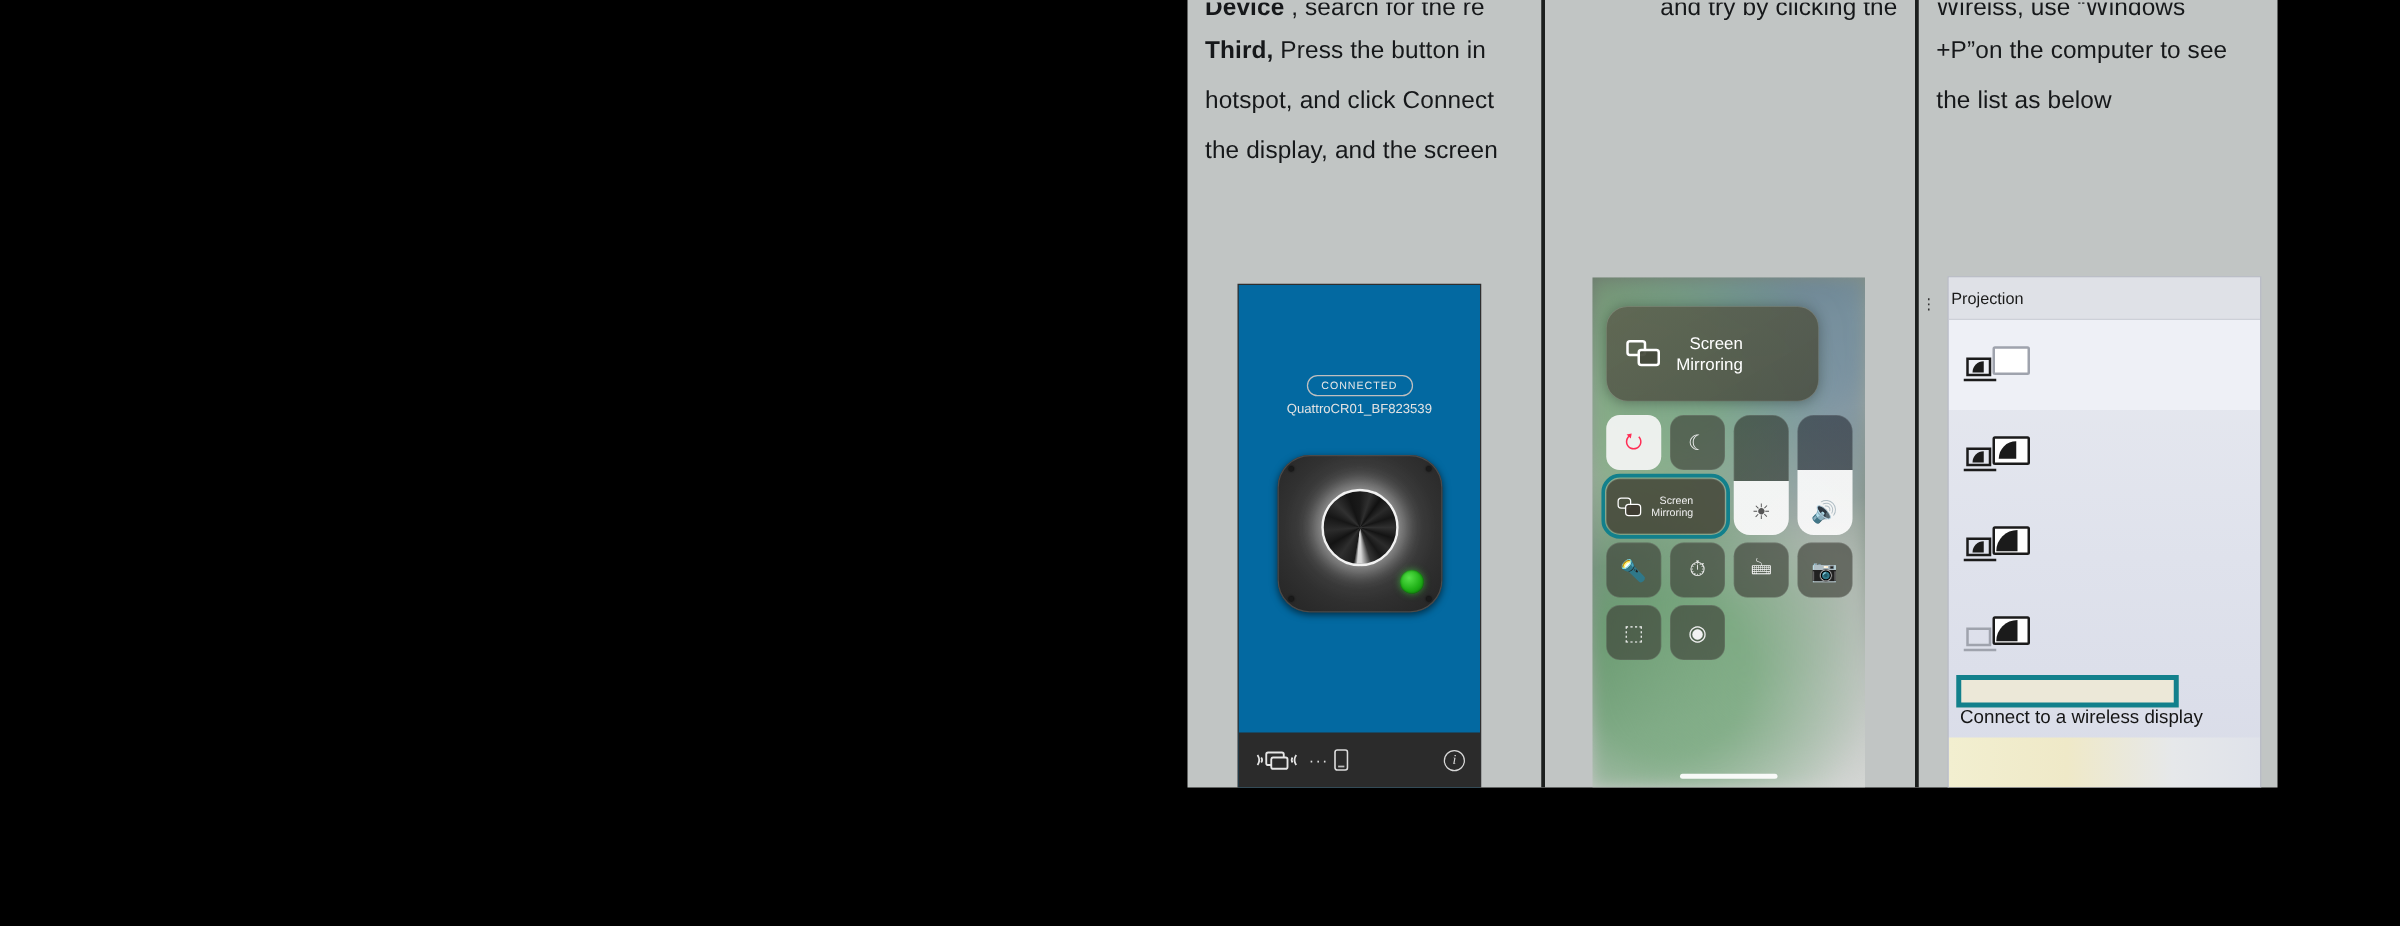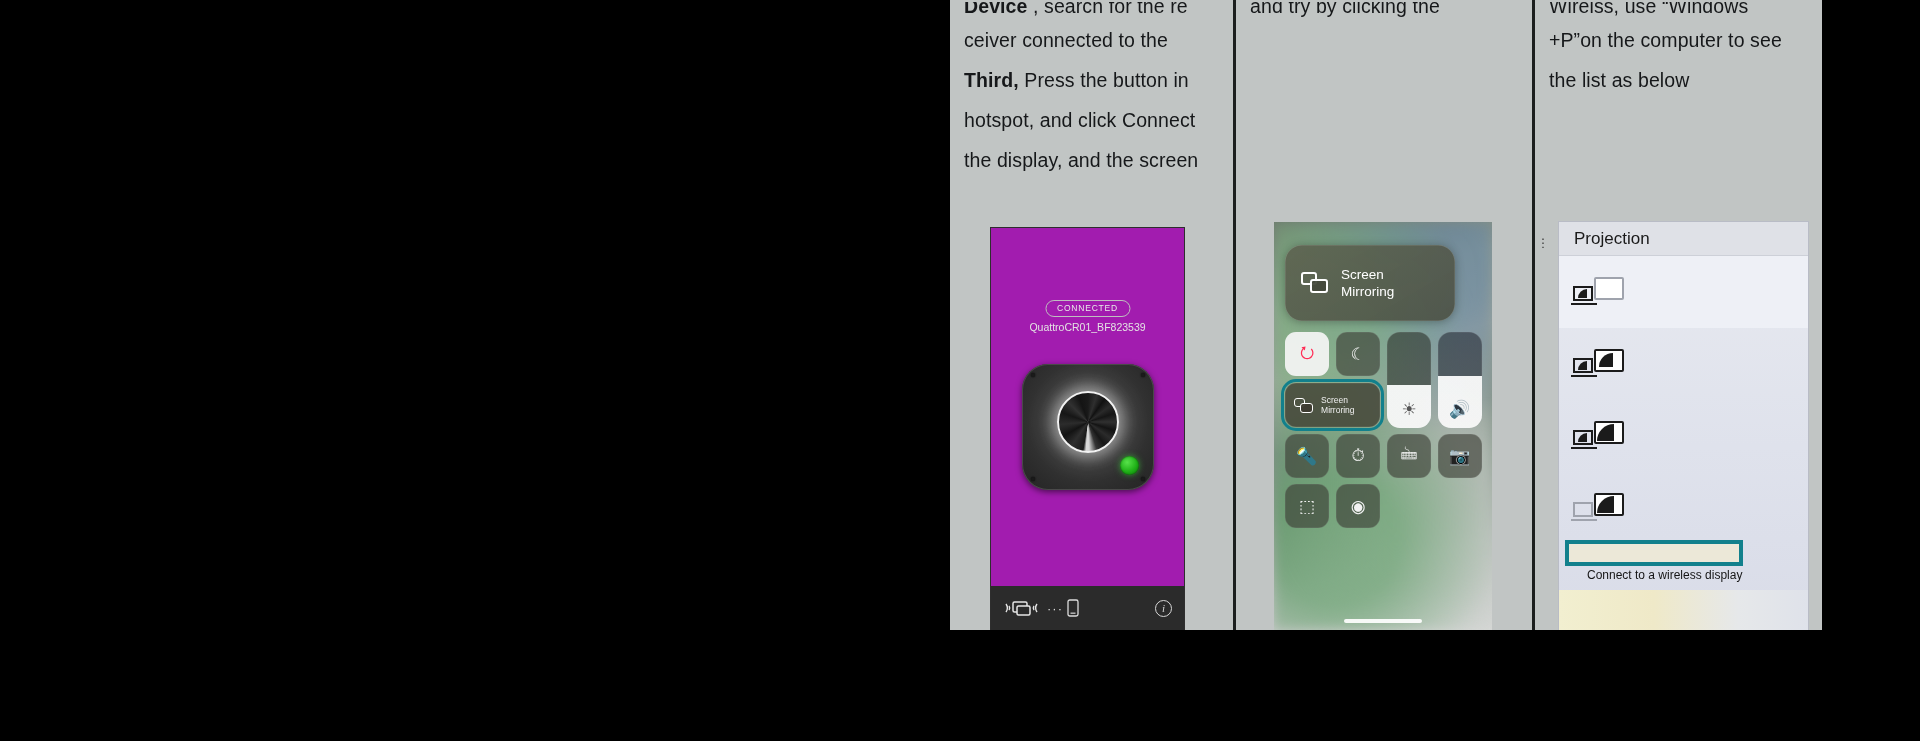--- a/index.html
+++ b/index.html
@@ -15,21 +15,21 @@
   .sheet {
     position: absolute;
     left: 950px; top: 0px;
     width: 872px; height: 630px;
     background: #c1c5c4;
     display: flex;
     overflow: hidden;
   }
   .col { position: relative; height: 100%; padding: 0 14px; }
   .col-1 { width: 285px; }
-  .col-2 { width: 298px; }
+  .col-2 { width: 298px; text-align: right; }
   .col-3 { width: 289px; }
   .divider {
     width: 3px; height: 100%;
     background: #1c1f1e;
     flex: 0 0 3px;
   }
 
   .para { margin-top: 2px; }
   .line {
     font-size: 19.5px;
@@ -39,21 +39,21 @@
     white-space: nowrap;
   }
   .line.clipped { height: 18px; line-height: 8px; overflow: hidden; }
   .line b { font-weight: bold; }
 
   
   .device-shot {
     position: absolute;
     left: 41px; top: 228px;
     width: 193px; height: 402px;
-    background: #a21caf;
+    background: #0369a1;
     box-shadow: 0 0 0 1px #2e2e2e;
     overflow: hidden;
   }
   .dev-badge {
     position: absolute; left: 50%; top: 72px; transform: translateX(-50%);
     border: 1px solid #bfbfbf; border-radius: 9px;
     padding: 2px 11px 3px;
     font-size: 8.5px; letter-spacing: .8px; color: #e8e8e8;
     white-space: nowrap;
   }
@@ -189,41 +189,41 @@
   .win-shot {
     position: absolute;
     left: 24px; top: 222px;
     width: 249px; height: 408px;
     background: linear-gradient(180deg, #e8eaf0 0%, #dfe2ec 55%, #d9dce8 100%);
     box-shadow: 0 0 0 1px #b9bcc6;
     overflow: hidden;
   }
   .win-title {
     height: 34px; background: #dfe1e7; border-bottom: 1px solid #cdd0d8;
-    display: flex; align-items: center; padding-left: 15px;
-    font-size: 17px; color: #1a1a1a;
+    display: flex; align-items: center; padding-left: 2px;
+    font-size: 13px; color: #1a1a1a;
   }
   .win-item {
     height: 72px; display: flex; align-items: center; padding-left: 11px;
     border-bottom: 1px solid transparent;
   }
   .win-item.sel { background: #eef0f6; }
   .proj-glyph { position: relative; width: 54px; height: 30px; }
   .proj-glyph .lap {
     position: absolute; left: 0; bottom: 1px; width: 28px; height: 21px;
   }
   .proj-glyph .mon {
     position: absolute; right: 0; top: 0; width: 30px; height: 23px;
     border: 2.3px solid #1b1b1b; border-radius: 2px; background: #fff;
     overflow: hidden;
   }
   .proj-glyph .mon.grey { border-color: #9fa3ad; }
   .win-caption {
-    position: absolute; left: 28px; bottom: 48px;
-    font-size: 12px; color: #151515; white-space: nowrap;
+    position: absolute; left: 9px; bottom: 48px;
+    font-size: 15px; color: #151515; white-space: nowrap;
   }
   .win-highlight {
     position: absolute; left: 6px; bottom: 64px;
     width: 178px; height: 26px;
     border: 4px solid #12808c; background: #ece8d8;
   }
   .win-strip {
     position: absolute; left: 0; right: 0; bottom: 0; height: 40px;
     background: linear-gradient(90deg, #f2efd0 0%, #efe9c8 38%, #e6e8ea 72%, #dfe2ea 100%);
   }
@@ -234,21 +234,20 @@
 </style>
 </head>
 <body>
 
 <div id="stage">
   <div class="sheet">
 
     <div class="col col-1">
       <div class="para">
         <div class="line clipped"><b>Device</b><span> , search for the re</span></div>
-        <div class="line">ceiver connected to the</div>
         <div class="line"><b>Third,</b><span> Press the button in</span></div>
         <div class="line">hotspot, and click Connect</div>
         <div class="line">the display, and the screen</div>
       </div>
 
       <div class="device-shot">
         <div class="dev-badge">CONNECTED</div>
         <div class="dev-name">QuattroCR01_BF823539</div>
 
         <div class="puck">

